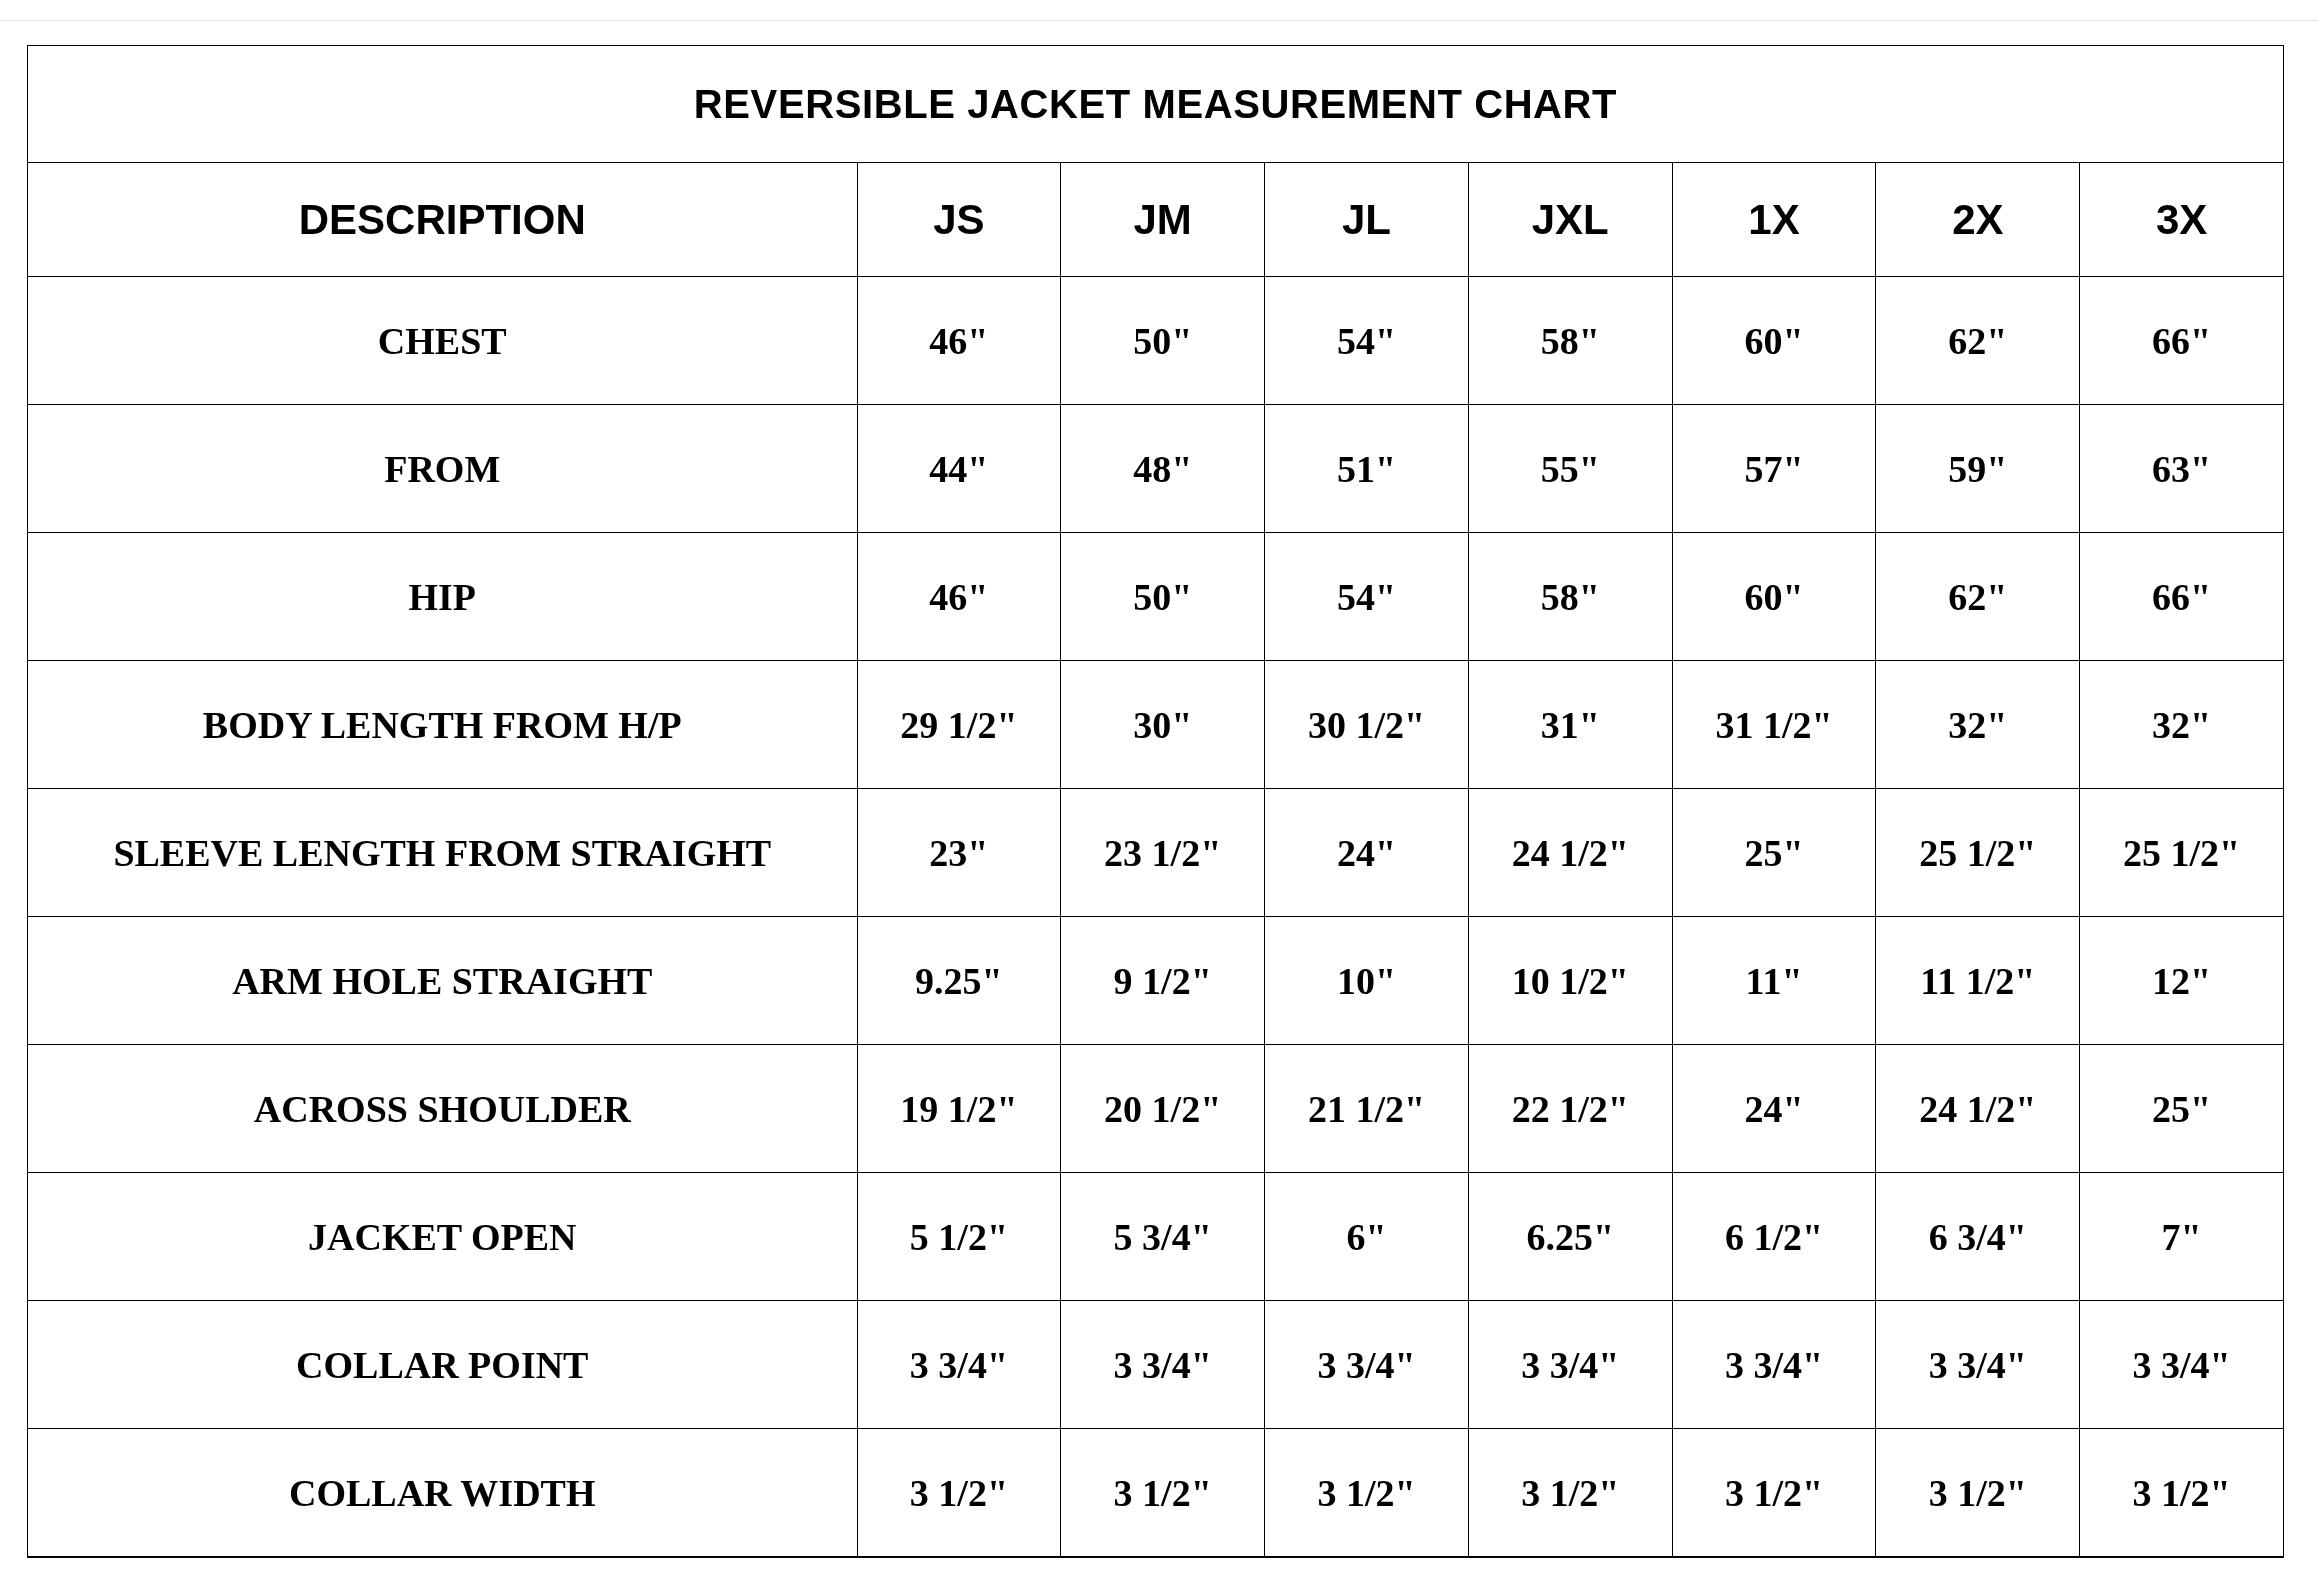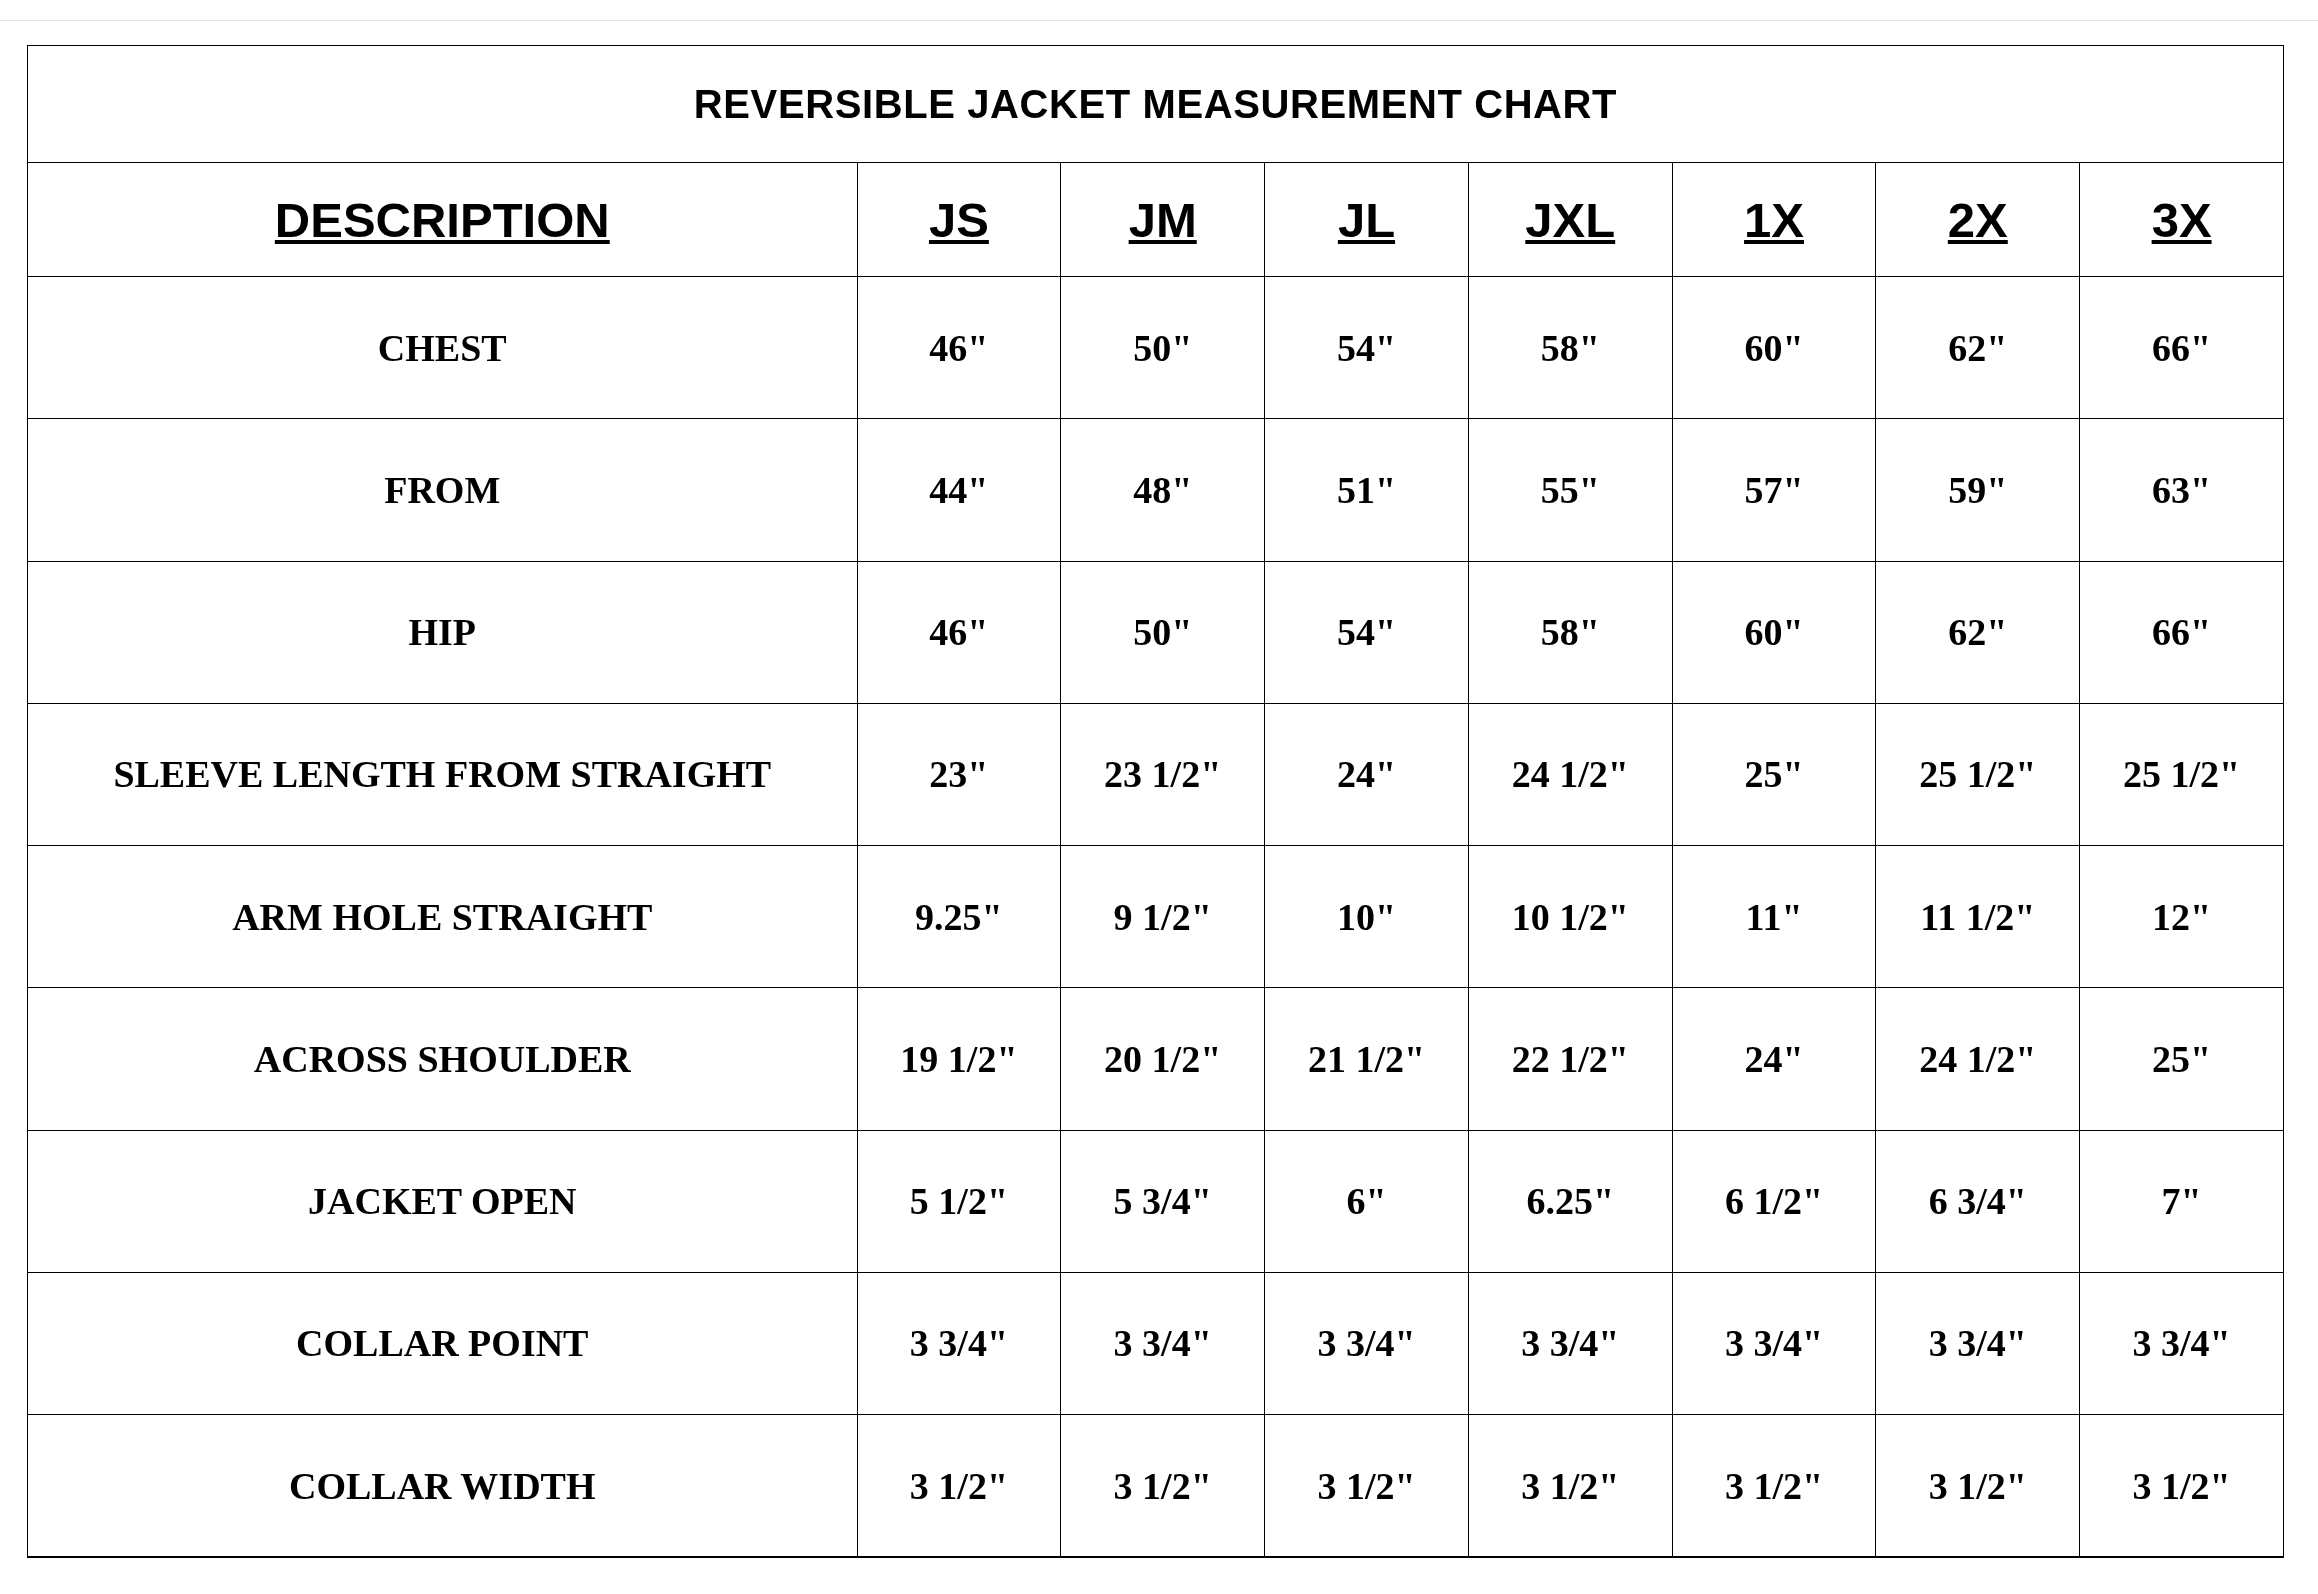--- a/index.html
+++ b/index.html
@@ -33,23 +33,22 @@
     font-weight:700;color:var(--text-color);
     padding:0;overflow:hidden;white-space:nowrap;
   }
   tr.title-row{height:117px;}
   .title-cell{
     font-size:40px;letter-spacing:0.6px;
     border-bottom:1.7px solid var(--border-color);
   }
   tr.header-row{height:114px;}
   tr.header-row th{
-    font-size:49px;
+    font-size:42px;
     border:1.2px solid var(--border-color);
-    text-decoration:underline;
   }
   tbody tr{height:116px;font-family:Liberation Serif, serif;}
   tbody th.row-label,tbody td{
     font-size:38px;
     border:1.2px solid var(--border-color);
   }
 </style>
 </head>
 <body>
 
@@ -106,20 +105,30 @@
         <th class="row-label">HIP</th>
         <td>46"</td>
         <td>50"</td>
         <td>54"</td>
         <td>58"</td>
         <td>60"</td>
         <td>62"</td>
         <td>66"</td>
       </tr>
       <tr>
+        <th class="row-label">BODY LENGTH FROM H/P</th>
+        <td>29 1/2"</td>
+        <td>30"</td>
+        <td>30 1/2"</td>
+        <td>31"</td>
+        <td>31 1/2"</td>
+        <td>32"</td>
+        <td>32"</td>
+      </tr>
+      <tr>
         <th class="row-label">SLEEVE LENGTH FROM STRAIGHT</th>
         <td>23"</td>
         <td>23 1/2"</td>
         <td>24"</td>
         <td>24 1/2"</td>
         <td>25"</td>
         <td>25 1/2"</td>
         <td>25 1/2"</td>
       </tr>
       <tr>

